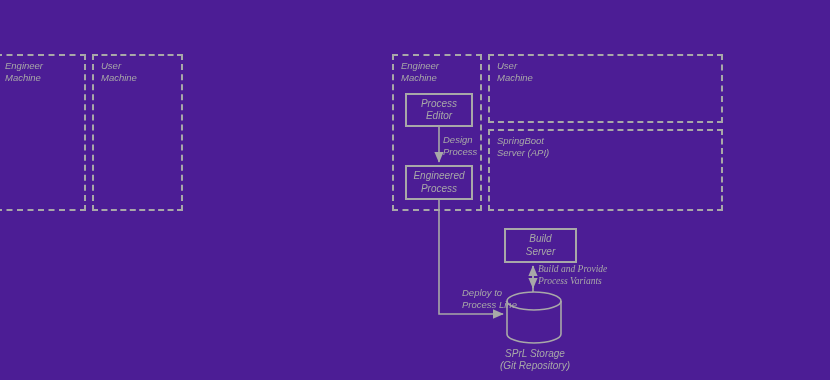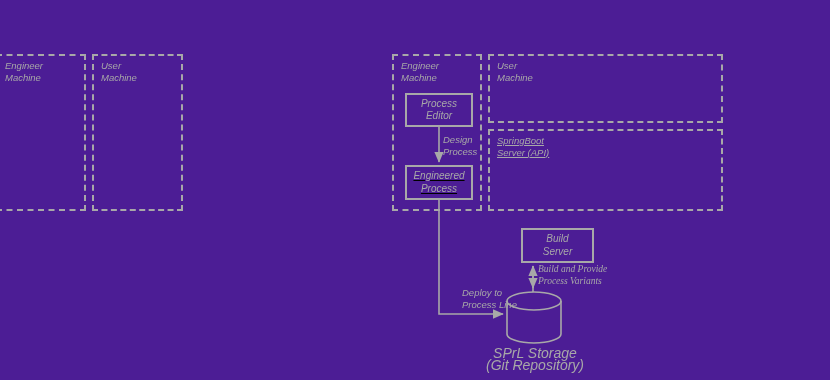--- a/index.html
+++ b/index.html
@@ -53,21 +53,21 @@
     font-style: italic;
     font-size: 9.5px;
     line-height: 11.5px;
     white-space: pre-line;
     font-family: "Liberation Sans", sans-serif;
   }
   .cyl-caption {
     position: absolute;
     color: #a8a8a8;
     font-style: italic;
-    font-size: 14px;
+    font-size: 10px;
     line-height: 11.5px;
     text-align: center;
     white-space: pre-line;
     width: 180px;
     font-family: "Liberation Sans", sans-serif;
   }
   svg.overlay {
     position: absolute;
     left: 0;
     top: 0;
@@ -94,34 +94,34 @@
 
   <div class="dashed-box" style="left:392px; top:54px; width:90px; height:157px;"></div>
   <div class="box-label" style="left:401px; top:60px;">Engineer
 Machine</div>
 
   <div class="dashed-box" style="left:488px; top:54px; width:235px; height:69px;"></div>
   <div class="box-label" style="left:497px; top:60px;">User
 Machine</div>
 
   <div class="dashed-box" style="left:488px; top:129px; width:235px; height:82px;"></div>
-  <div class="box-label" style="left:497px; top:135px;text-decoration:underline;">SpringBoot
+  <div class="box-label" style="left:497px; top:135px;">SpringBoot
 Server (API)</div>
 
   <div class="solid-box" style="left:405px; top:93px; width:68px; height:34px;">
     <span class="node-text">Process
 Editor</span>
   </div>
 
-  <div class="solid-box" style="left:405px; top:165px; width:68px; height:35px;text-decoration:underline;">
+  <div class="solid-box" style="left:405px; top:165px; width:68px; height:35px;">
     <span class="node-text">Engineered
 Process</span>
   </div>
 
-  <div class="solid-box" style="left:521px; top:228px; width:73px; height:35px;">
+  <div class="solid-box" style="left:504px; top:228px; width:73px; height:35px;">
     <span class="node-text">Build
 Server</span>
   </div>
 
   <svg class="cyl" style="left:505px; top:290px;" width="60" height="58" viewBox="0 0 60 58">
     <ellipse cx="29" cy="11" rx="27" ry="9" fill="none" stroke="#a8a8a8" stroke-width="1.6"></ellipse>
     <path d="M2,11 L2,44 A27,9 0 0 0 56,44 L56,11" fill="none" stroke="#a8a8a8" stroke-width="1.6"></path>
   </svg>
   <div class="cyl-caption" style="left:445px; top:348px;">SPrL Storage
 (Git Repository)</div>

